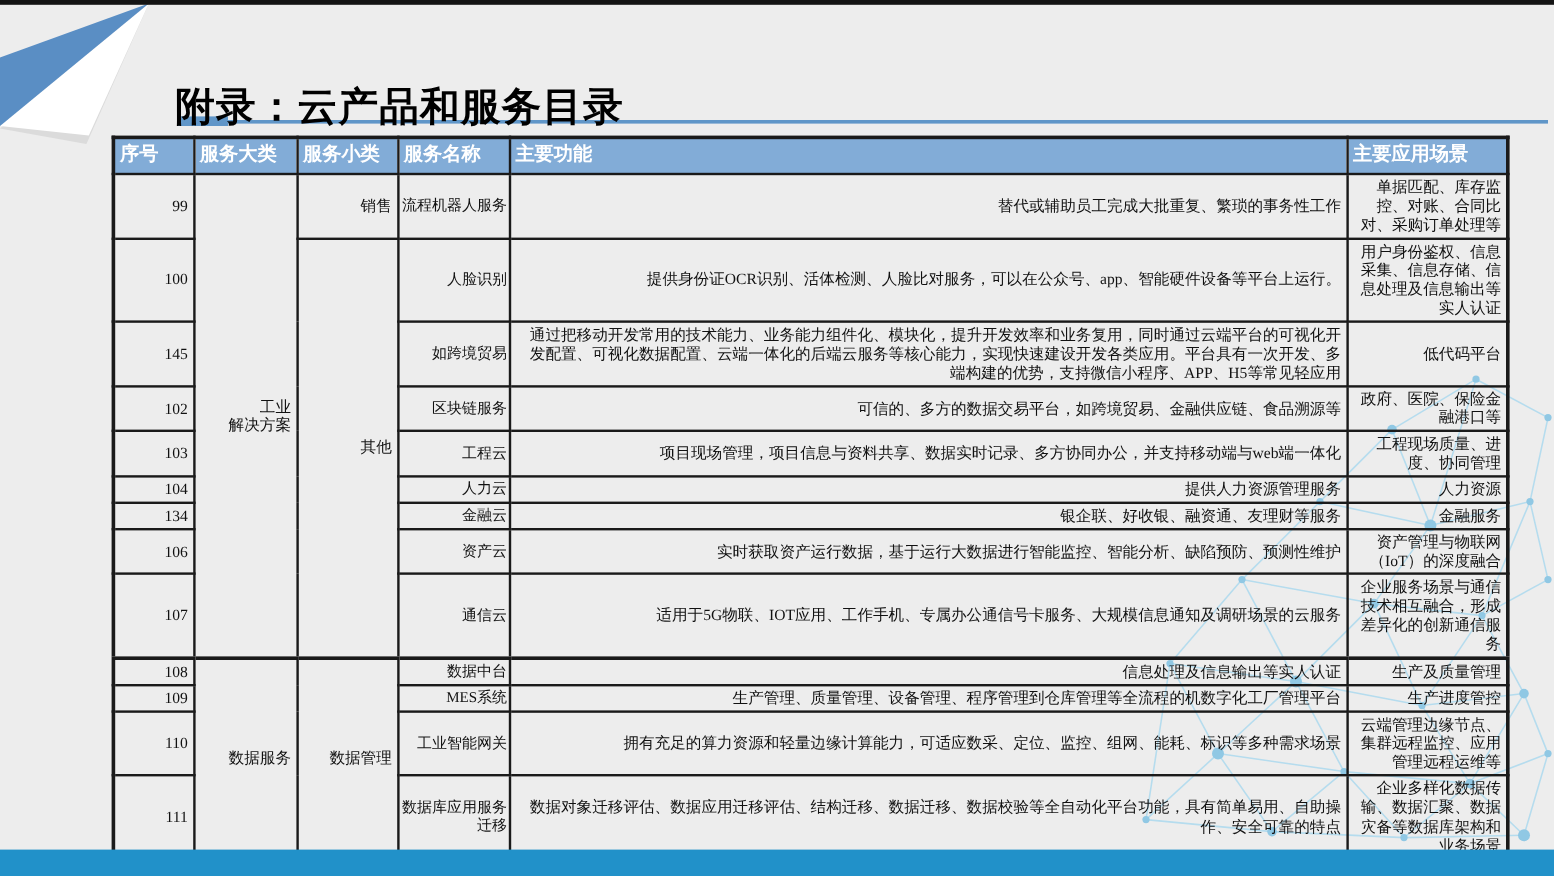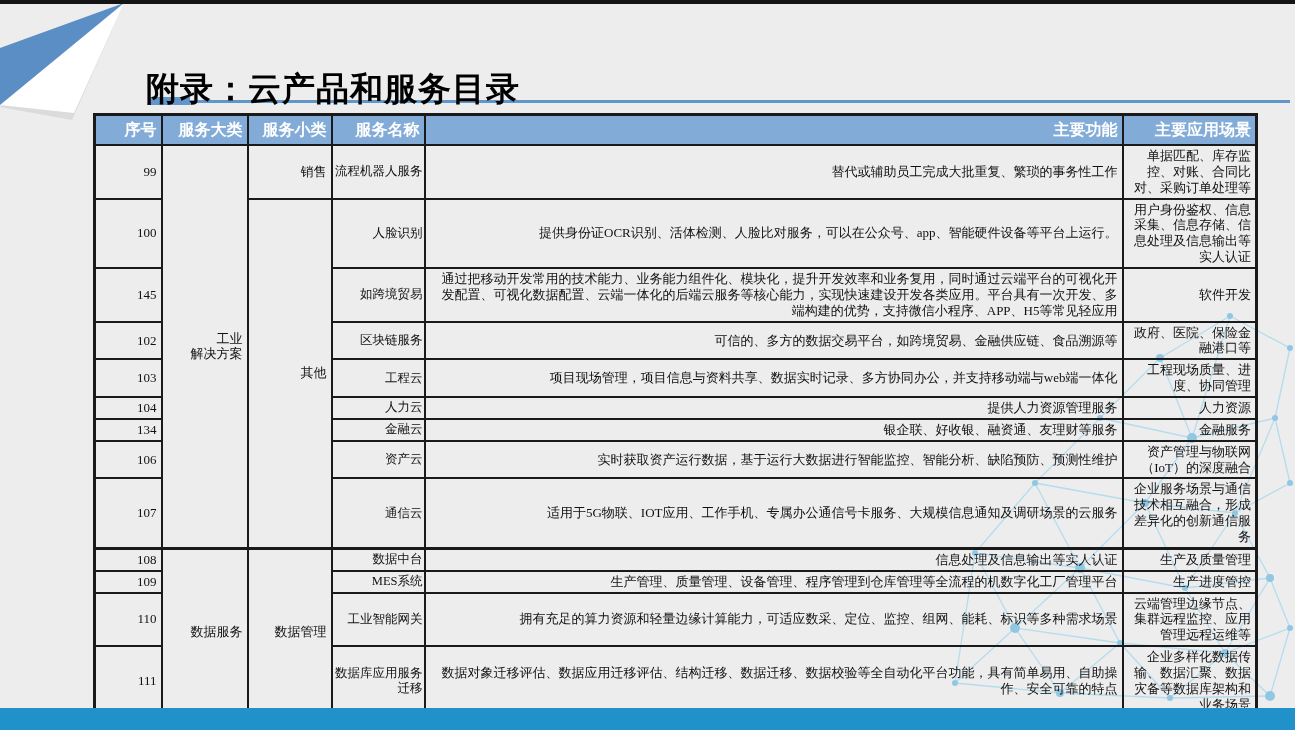--- a/index.html
+++ b/index.html
@@ -23,21 +23,21 @@
   .constellation{position:absolute;left:930px;top:298px;z-index:0;pointer-events:none;}
   table.catalog{
     position:absolute;left:93px;top:113px;width:1162px;z-index:2;
     border-collapse:collapse;table-layout:fixed;
     font-family:"Liberation Serif",serif;font-size:13px;line-height:1.22;color:#111;
     border:3px solid var(--border);
   }
   .catalog th,.catalog td{border:2px solid var(--border);padding:2px 4px;vertical-align:middle;overflow:hidden;}
   .catalog thead th{
     height:24px;background:var(--hbg);color:var(--htext);
-    font-family:Liberation Sans, sans-serif;font-size:16px;font-weight:bold;text-align:right;
+    font-family:Liberation Mono, monospace;font-size:16px;font-weight:bold;text-align:left;
   }
   td.c0,td.c1,td.c2,td.c3{text-align:right;}
   td.c4,td.c5{text-align:right;}
   td.c1{white-space:pre-line;}
   td.c3{font-size:12.5px;padding:2px 1px;}
   tr.group-start td{border-top-width:3px;}
   .bottom-bar{position:absolute;left:0;bottom:0;width:1295px;height:22px;background:var(--bar);z-index:3;}
 </style>
 </head>
 <body>
@@ -156,21 +156,21 @@
         <td class="c0">100</td>
         <td class="c2" rowspan="8">其他</td>
         <td class="c3">人脸识别</td>
         <td class="c4">提供身份证OCR识别、活体检测、人脸比对服务，可以在公众号、app、智能硬件设备等平台上运行。</td>
         <td class="c5">用户身份鉴权、信息采集、信息存储、信息处理及信息输出等实人认证</td>
       </tr>
       <tr>
         <td class="c0">145</td>
         <td class="c3">如跨境贸易</td>
         <td class="c4">通过把移动开发常用的技术能力、业务能力组件化、模块化，提升开发效率和业务复用，同时通过云端平台的可视化开发配置、可视化数据配置、云端一体化的后端云服务等核心能力，实现快速建设开发各类应用。平台具有一次开发、多端构建的优势，支持微信小程序、APP、H5等常见轻应用</td>
-        <td class="c5">软件开发</td>
+        <td class="c5">低代码平台</td>
       </tr>
       <tr>
         <td class="c0">102</td>
         <td class="c3">区块链服务</td>
         <td class="c4">可信的、多方的数据交易平台，如跨境贸易、金融供应链、食品溯源等</td>
         <td class="c5">政府、医院、保险金融港口等</td>
       </tr>
       <tr>
         <td class="c0">103</td>
         <td class="c3">工程云</td>

